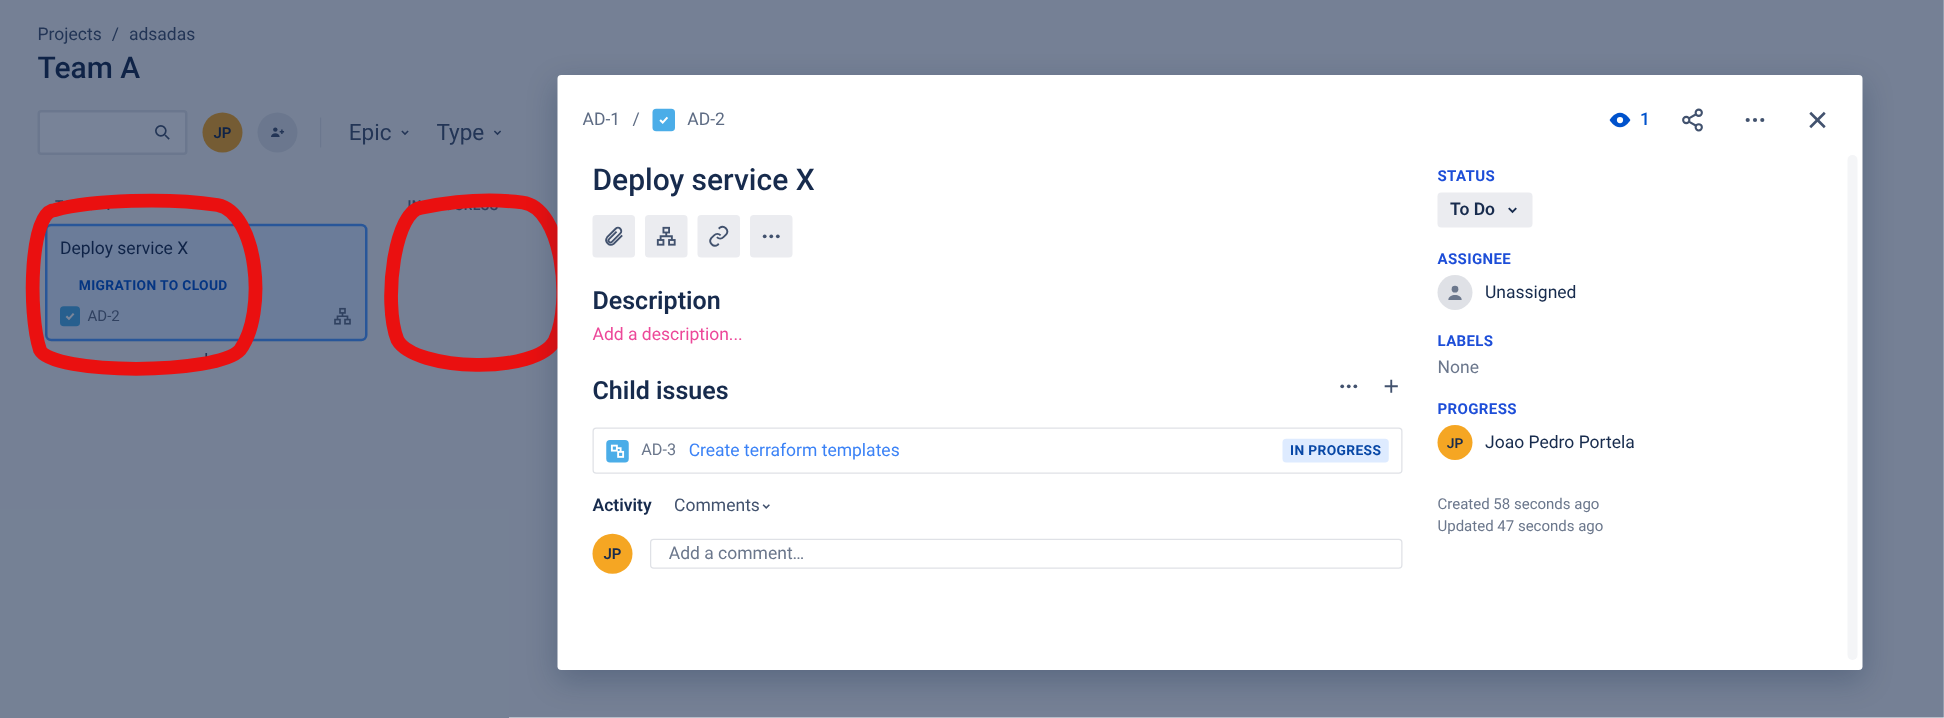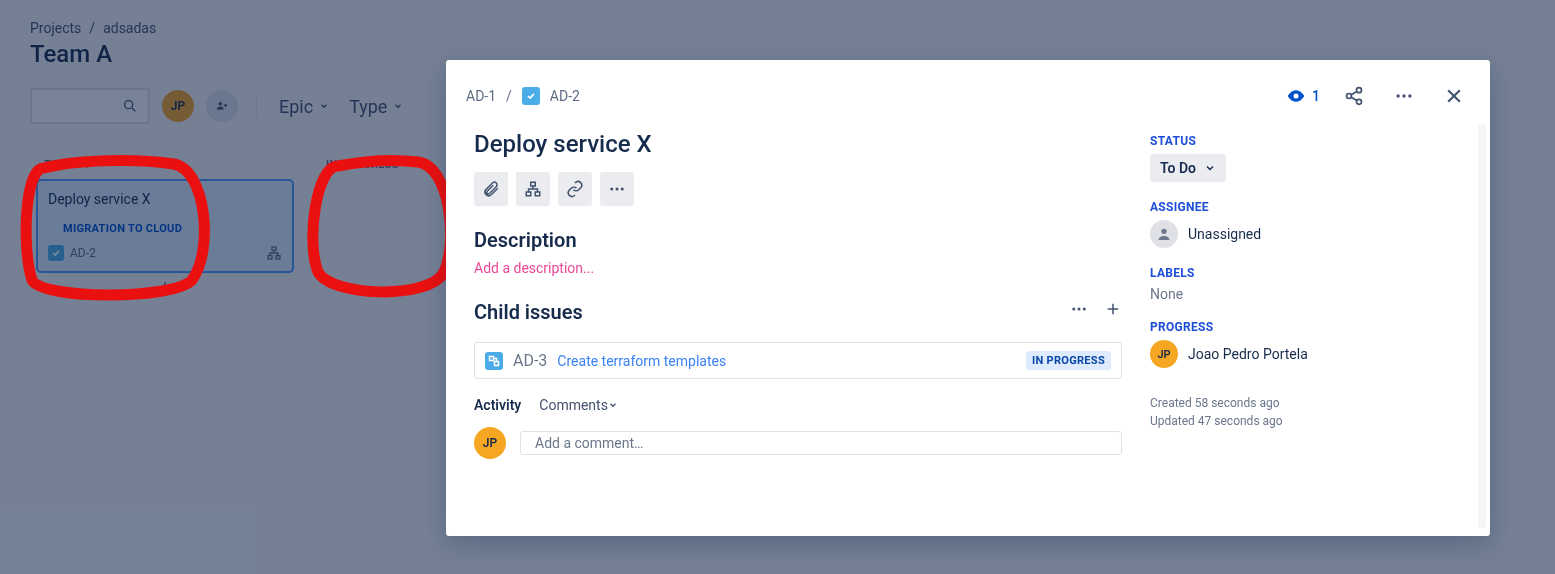--- a/index.html
+++ b/index.html
@@ -59,21 +59,21 @@
 .action-row .sq { width: 34px; height: 34px; background: #ebecf0; border-radius: 3px; display:flex; align-items:center; justify-content:center; color:#42526e; cursor:pointer; }
 
 .section-h { font-size: 20px; font-weight: 600; color: #172b4d; margin-bottom: 8px; }
 .desc-placeholder { font-size: 14px; color: #ec4899; margin-bottom: 24px; }
 
 .child-head { display:flex; align-items:flex-start; justify-content:space-between; margin-bottom: 10px; }
 .child-head .right { display:flex; gap: 16px; align-items:center; color:#42526e; }
 .child-row { display:flex; align-items:center; justify-content:space-between; border: 1px solid #dfe1e6; border-radius:3px; padding: 8px 10px; margin-bottom: 18px; }
 .child-left { display:flex; align-items:center; gap:10px; font-size:14px; }
 .child-left .subicon { width:18px; height:18px; border-radius:3px; background:#4bade8; display:flex; align-items:center; justify-content:center; color:#fff; }
-.child-key { color:#6b778c; font-size: 16px; }
+.child-key { color:#6b778c; font-size: 13px; }
 .child-title { color:#3b82f6; }
 .status-loz { font-size: 11px; font-weight:700; letter-spacing:.3px; padding: 3px 6px; border-radius: 3px; background:#deebff; color:#0747a6; }
 
 .activity-row { display:flex; align-items:center; gap: 18px; font-size: 14px; margin-bottom: 14px; }
 .activity-row .lbl { font-weight: 600; color:#172b4d; }
 .activity-row .sel { color:#42526e; display:flex; align-items:center; gap:0; }
 
 .comment-row { display:flex; align-items:center; gap:14px; }
 .comment-input { flex:1; height:24px; border:1px solid #dfe1e6; border-radius:3px; padding: 0 14px; font-size:14px; color:#6b778c; display:flex; align-items:center; }
 

